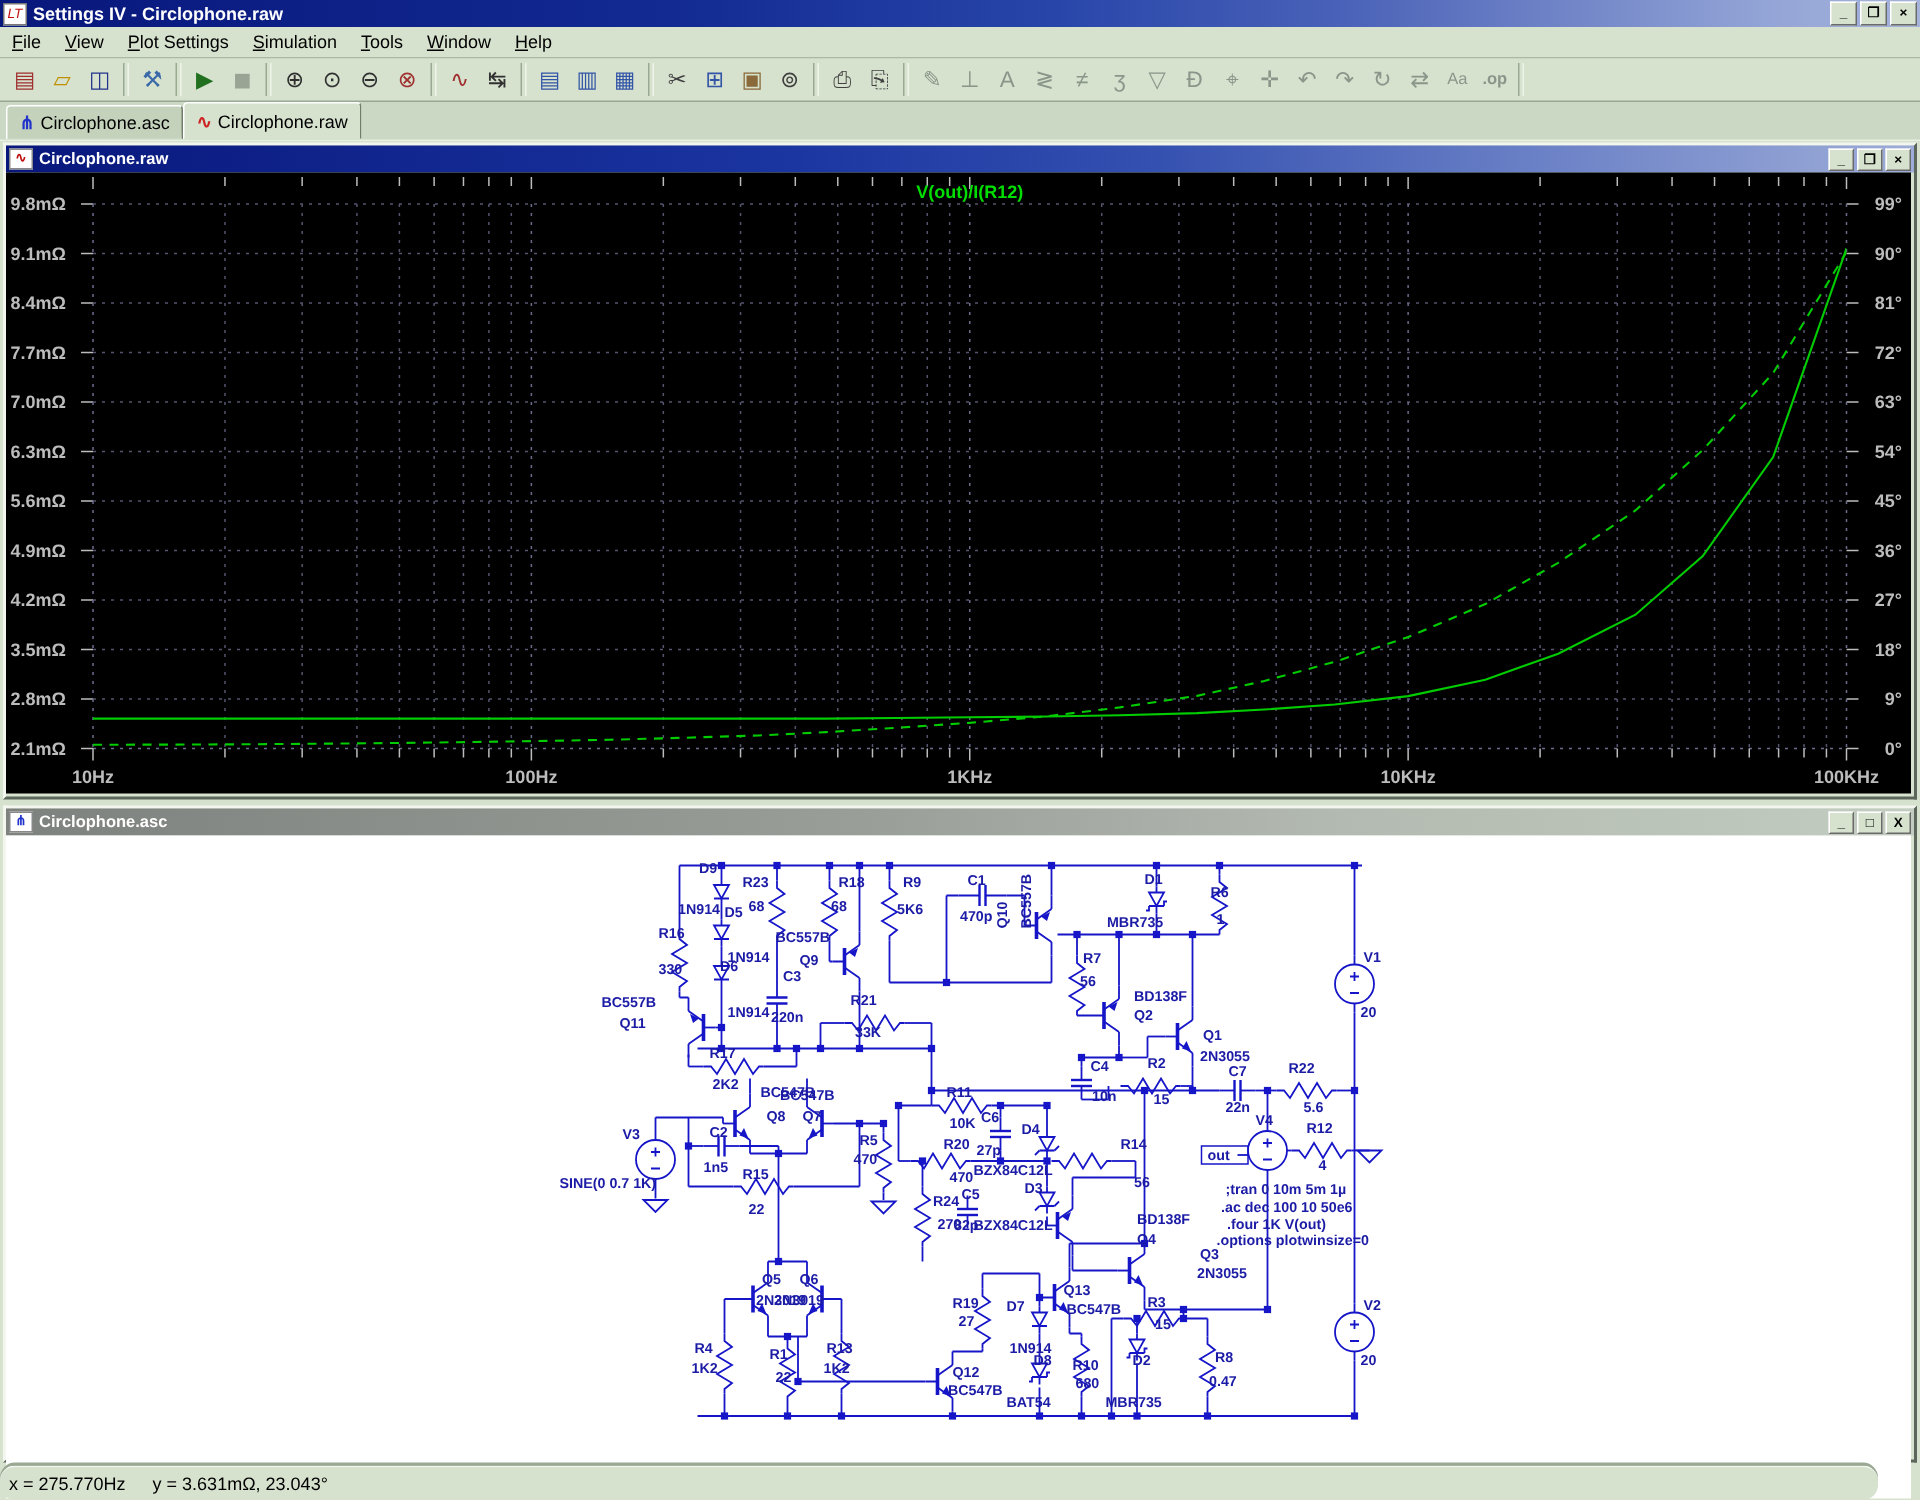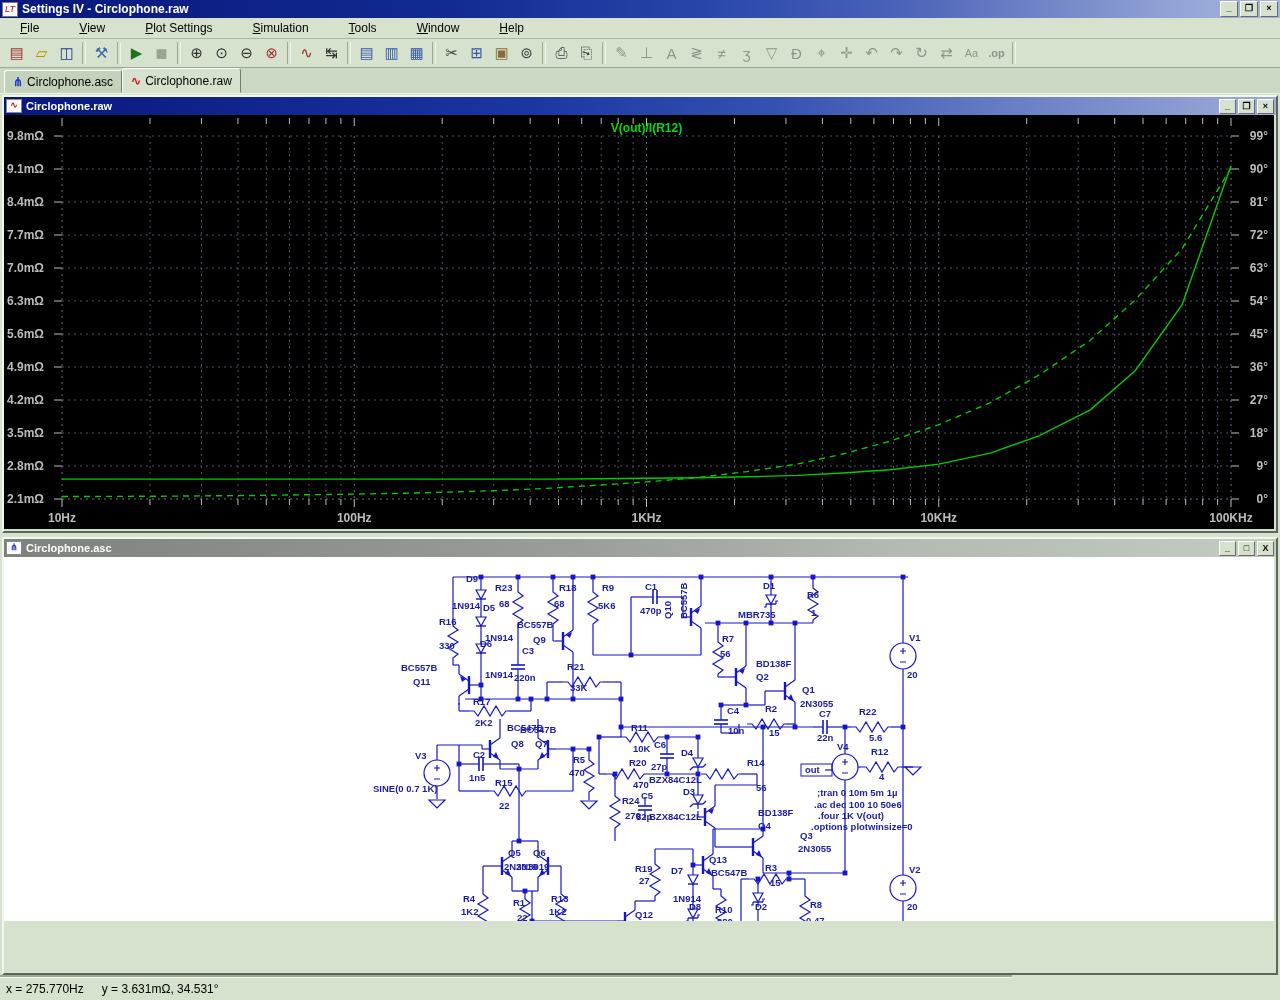--- a/index.html
+++ b/index.html
@@ -10,21 +10,21 @@
     background:linear-gradient(90deg,#08177c 0%,#122a92 35%,#2846aa 55%,#4a62b8 70%,#7286c8 82%,#93a4d6 92%,#a6b4dc 100%);
     display:flex;align-items:center;color:#fff;font-size:12px;font-weight:bold;}
   .app-icon{width:14px;height:13px;margin:0 4px 0 2px;background:#fff;border:1px solid #777;
     color:#c01010;font-size:9px;font-weight:normal;font-style:italic;line-height:12px;text-align:center;}
   .win-btns{margin-left:auto;display:flex;gap:2px;padding-right:2px;}
   .win-btn{width:16px;height:14px;background:#d6e2ce;border:1px solid;border-color:#fff #6a6a6a #6a6a6a #fff;
     font-size:9px;line-height:12px;text-align:center;color:#000;font-weight:bold;}
   
   .menubar{position:absolute;left:0;top:18px;width:1280px;height:20px;background:#d6e2ce;
     border-bottom:1px solid #aab8a4;display:flex;align-items:center;font-size:12px;color:#000;}
-  .menu-item{padding:2px 20px;}
+  .menu-item{padding:2px 8px;}
   
   .toolbar{position:absolute;left:0;top:39px;width:1280px;height:29px;background:#d6e2ce;
     border-bottom:1px solid #98a892;display:flex;align-items:center;padding-left:4px;box-sizing:border-box;}
   .tbtn{width:25px;height:24px;display:flex;align-items:center;justify-content:center;font-size:15px;}
   .tsep{width:2px;height:22px;margin:0 3px;border-left:1px solid #9aa894;border-right:1px solid #eef4ea;}
   
   .tabbar{position:absolute;left:0;top:68px;width:1280px;height:26px;background:#cbd9c4;
     display:flex;align-items:flex-end;padding-left:4px;box-sizing:border-box;border-bottom:1px solid #e8f0e2;}
   .tab{height:21px;display:flex;align-items:center;gap:4px;padding:0 8px;font-size:12px;color:#000;
     border:1px solid;border-color:#fff #707d6a #cbd9c4 #fff;border-radius:3px 3px 0 0;background:#c4d2bc;}
@@ -34,26 +34,26 @@
   .child{position:absolute;left:2px;width:1276px;border:2px solid;border-color:#f2f6ee #5c665a #5c665a #f2f6ee;
     background:#d6e2ce;box-sizing:border-box;}
   .child-title{height:18px;display:flex;align-items:center;color:#fff;font-size:11px;font-weight:bold;gap:4px;
     padding-left:2px;}
   .child-title.active{background:linear-gradient(90deg,#08177c 0%,#1a34a0 40%,#3450b0 60%,#6a80c6 80%,#9dacd8 100%);}
   .child-title.inactive{background:linear-gradient(90deg,#7e827e 0%,#999e99 45%,#b3bab1 70%,#c2ccc0 100%);}
   .child-title .win-btn{width:15px;height:13px;}
   .child-icon{width:14px;height:12px;background:#fff;border:1px solid #888;font-size:9px;line-height:11px;
     text-align:center;font-weight:bold;}
   .plot-content{position:relative;width:1270px;height:414px;background:#000;overflow:hidden;text-align:right;}
-  .schem-content{position:relative;width:1270px;height:364px;background:#fff;overflow:hidden;}
+  .schem-content{position:relative;width:1270px;height:442px;background:#fff;overflow:hidden;}
   svg{display:block;}
   
-  .statusbar{position:absolute;left:0;top:977px;width:1012px;height:23px;background:#d6e2ce;
+  .statusbar{position:absolute;left:0;top:977px;width:1252px;height:23px;background:#d6e2ce;
     border-top:1px solid #f4f8f0;box-shadow:0 -2px 0 #9aa894;display:flex;align-items:center;
-    font-size:12px;color:#000;padding-left:6px;box-sizing:border-box;gap:18px;}
+    font-size:12px;color:#000;padding-left:6px;box-sizing:border-box;gap:18px;border-radius:10px;}
 </style>
 </head>
 <body>
 
 <div class="titlebar">
   <div class="app-icon">LT</div>
   <span>Settings IV - Circlophone.raw</span>
   <div class="win-btns">
       <div class="win-btn">_</div>
       <div class="win-btn">❐</div>
@@ -869,14 +869,14 @@
         <text x="814" y="237" fill="#1b1ba6" font-size="9.5" font-weight="bold" font-family="Liberation Sans, sans-serif">;tran 0 10m 5m 1µ</text>
         <text x="811" y="249" fill="#1b1ba6" font-size="9.5" font-weight="bold" font-family="Liberation Sans, sans-serif">.ac dec 100 10 50e6</text>
         <text x="815" y="260" fill="#1b1ba6" font-size="9.5" font-weight="bold" font-family="Liberation Sans, sans-serif">.four 1K V(out)</text>
         <text x="808" y="271" fill="#1b1ba6" font-size="9.5" font-weight="bold" font-family="Liberation Sans, sans-serif">.options plotwinsize=0</text>
       </svg>
   </div>
 </div>
 
 <div class="statusbar">
   <span>x = 275.770Hz</span>
-  <span>y = 3.631mΩ, 34.531°</span>
+  <span>y = 3.631mΩ, 23.043°</span>
 </div>
 
 </body></html>

